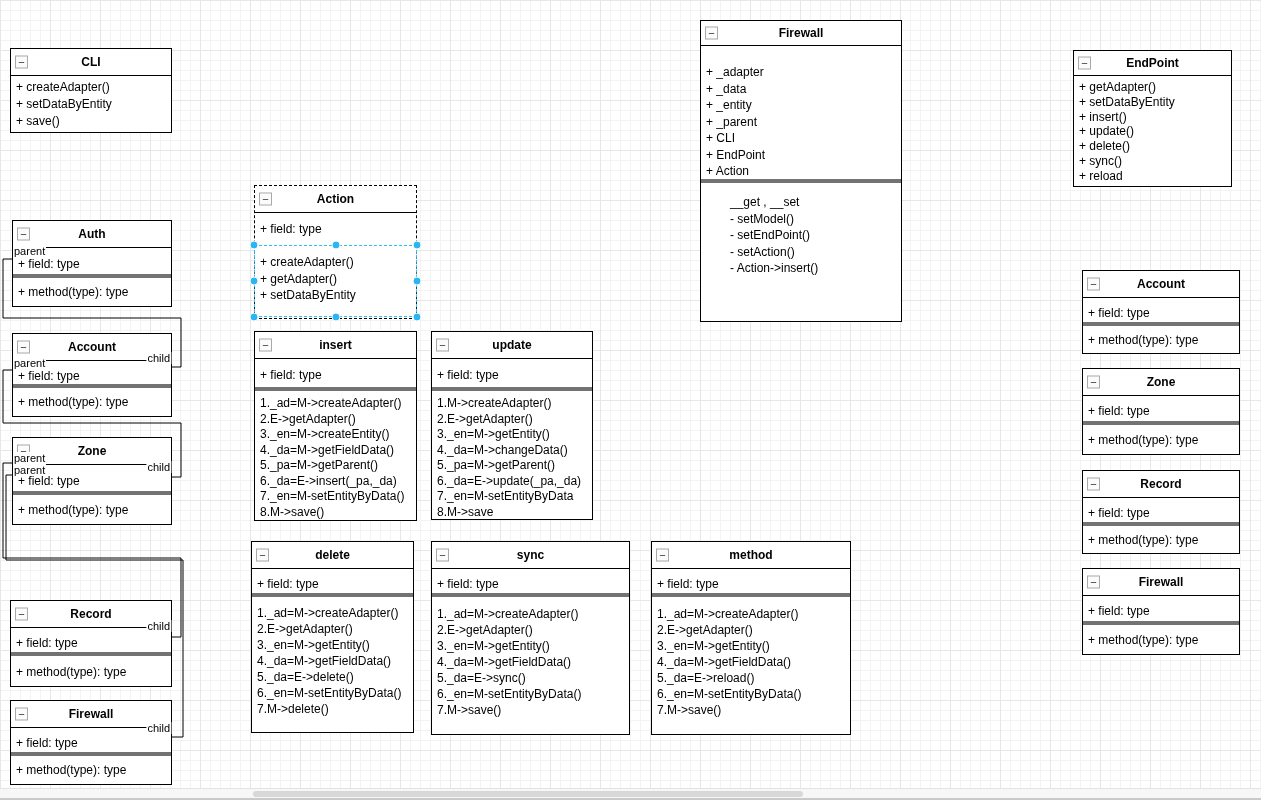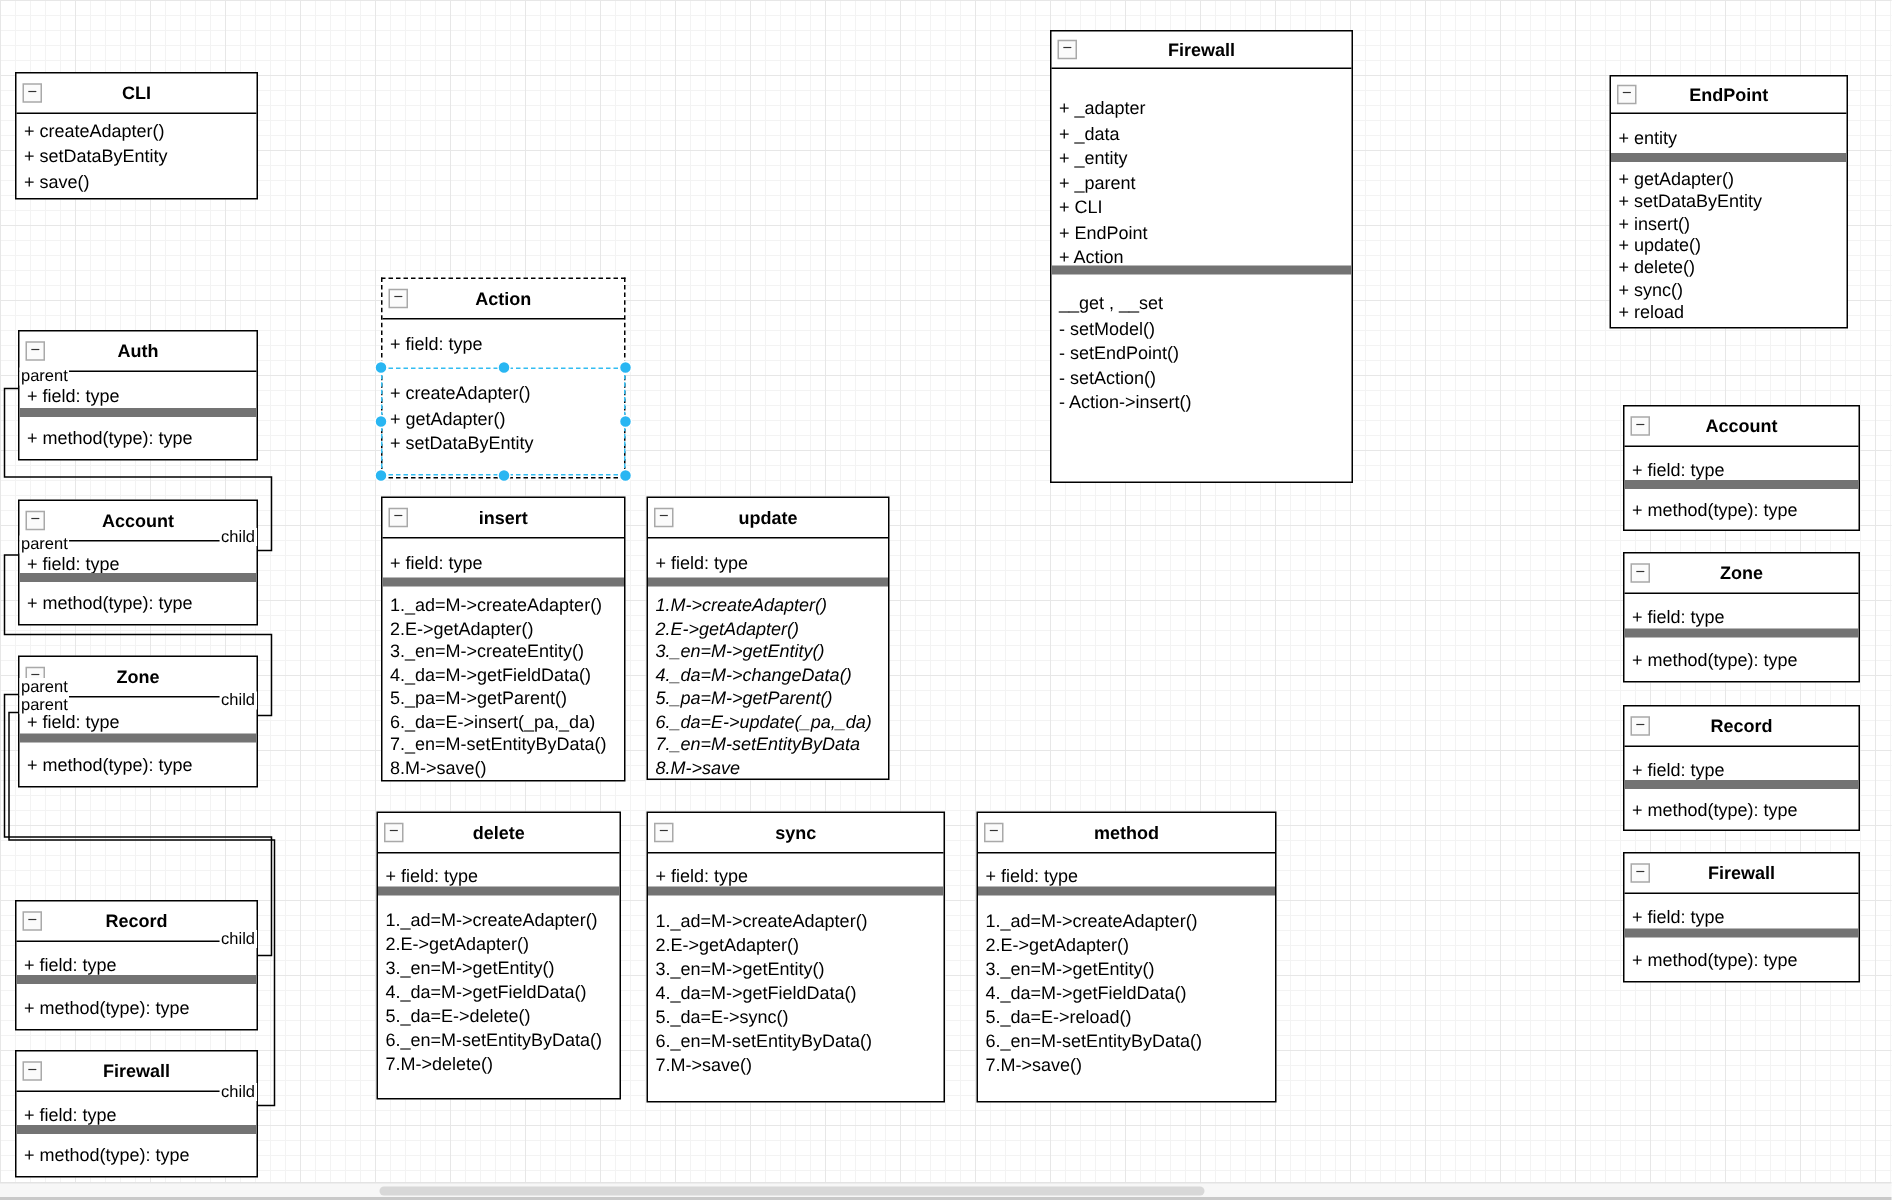--- a/index.html
+++ b/index.html
@@ -29,21 +29,21 @@
     font-weight:bold;text-align:center;box-sizing:border-box;
     white-space:nowrap;overflow:visible;
   }
   .collapse{
     position:absolute;left:4px;top:50%;transform:translateY(-50%);
     width:13px;height:13px;border:1px solid #a9a9a9;background:#fbfbfb;
     font-size:11px;line-height:11px;color:#333;text-align:center;
     font-weight:normal;box-sizing:border-box;
   }
   .section{
-    box-sizing:border-box;border-bottom:6px solid #737373;
+    box-sizing:border-box;border-bottom:4px solid #737373;
     padding:5px 0 0 5px;line-height:15.5px;overflow:hidden;
     white-space:nowrap;
   }
   .section:last-child{border-bottom:none;}
   .mline{white-space:nowrap;}
   .edge-label{
     position:absolute;z-index:3;font-size:11px;line-height:12px;
     background:#fff;padding:0 1px;color:#000;
   }
   #selection-layer{position:absolute;left:0;top:0;width:1261px;height:800px;z-index:4;pointer-events:none;}
@@ -153,21 +153,21 @@
           <div class="mline">6._da=E-&gt;insert(_pa,_da)</div>
           <div class="mline">7._en=M-setEntityByData()</div>
           <div class="mline">8.M-&gt;save()</div>
         </div>
       </div>
       <div class="uml-class" style="left: 431px; top: 331px; width: 162px;">
         <div class="title" style="height: 27px; line-height: 26px;"><span class="collapse">−</span><span class="title-text">update</span></div>
         <div class="section" style="height: 32px; padding-top: 8px; line-height: 16px;">
           <div class="mline">+ field: type</div>
         </div>
-        <div class="section" style="height: 128px; padding-top: 5px; line-height: 15.5px; font-style: italic;">
+        <div class="section" style="height: 128px; padding-top: 5px; line-height: 15.5px;">
           <div class="mline">1.M-&gt;createAdapter()</div>
           <div class="mline">2.E-&gt;getAdapter()</div>
           <div class="mline">3._en=M-&gt;getEntity()</div>
           <div class="mline">4._da=M-&gt;changeData()</div>
           <div class="mline">5._pa=M-&gt;getParent()</div>
           <div class="mline">6._da=E-&gt;update(_pa,_da)</div>
           <div class="mline">7._en=M-setEntityByData</div>
           <div class="mline">8.M-&gt;save</div>
         </div>
       </div>
@@ -220,33 +220,30 @@
         <div class="title" style="height: 25px; line-height: 24px;"><span class="collapse">−</span><span class="title-text">Firewall</span></div>
         <div class="section" style="height: 137px; padding-top: 18px; line-height: 16.5px;">
           <div class="mline">+ _adapter</div>
           <div class="mline">+ _data</div>
           <div class="mline">+ _entity</div>
           <div class="mline">+ _parent</div>
           <div class="mline">+ CLI</div>
           <div class="mline">+ EndPoint</div>
           <div class="mline">+ Action</div>
         </div>
-        <div class="section" style="height: 138px; padding-top: 11px; line-height: 16.5px;">
+        <div class="section" style="height: 138px; padding-top: 11px; line-height: 16.5px; margin-left: 24px;">
           <div class="mline">__get , __set</div>
           <div class="mline">- setModel()</div>
           <div class="mline">- setEndPoint()</div>
           <div class="mline">- setAction()</div>
           <div class="mline">- Action-&gt;insert()</div>
         </div>
       </div>
       <div class="uml-class" style="left: 1073px; top: 50px; width: 159px;">
         <div class="title" style="height: 25px; line-height: 24px;"><span class="collapse">−</span><span class="title-text">EndPoint</span></div>
-        <div class="section" style="height: 32px; padding-top: 8px; line-height: 16px;">
-          <div class="mline">+ entity</div>
-        </div>
         <div class="section" style="height: 110px; padding-top: 4px; line-height: 14.8px;">
           <div class="mline">+ getAdapter()</div>
           <div class="mline">+ setDataByEntity</div>
           <div class="mline">+ insert()</div>
           <div class="mline">+ update()</div>
           <div class="mline">+ delete()</div>
           <div class="mline">+ sync()</div>
           <div class="mline">+ reload</div>
         </div>
       </div>

